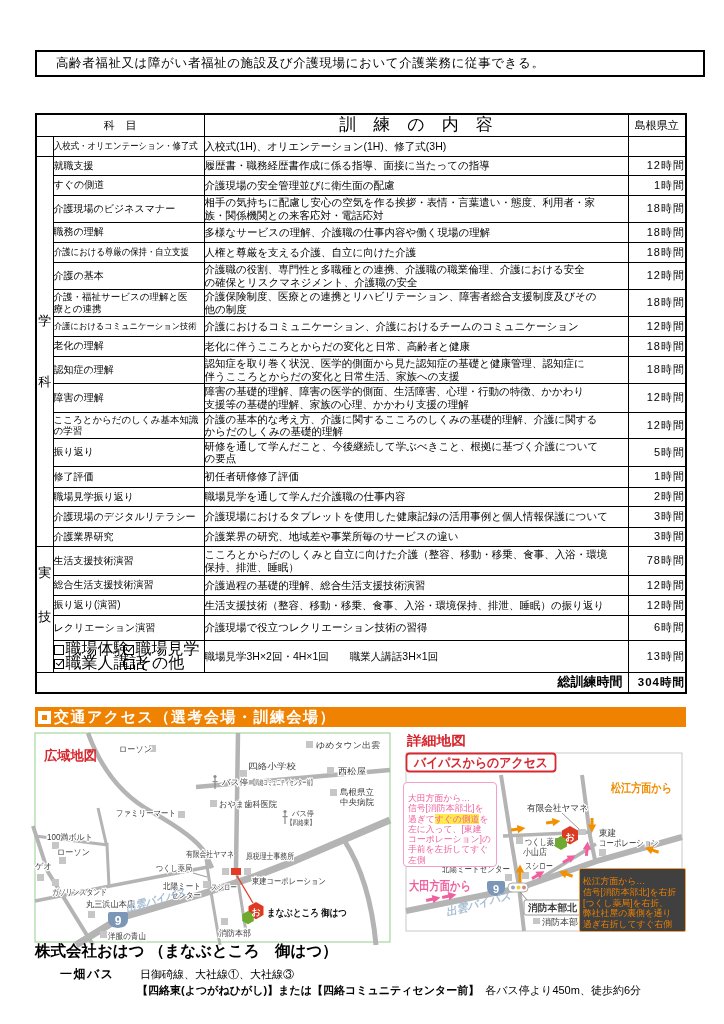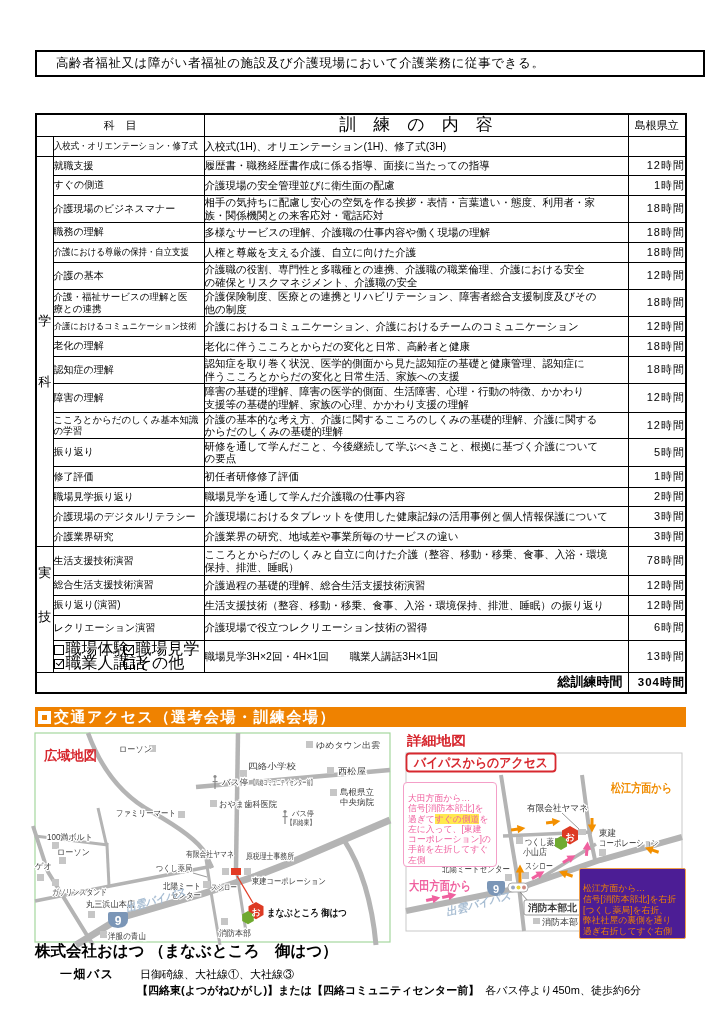--- a/index.html
+++ b/index.html
@@ -435,21 +435,21 @@
 
 <g>
         <path d="M570,826 l8,4.6 v9.2 l-8,4.6 l-8,-4.6 v-9.2 z" fill="#dd3a23"></path>
         <path d="M561,836 l6,3.5 v7 l-6,3.5 l-6,-3.5 v-7 z" fill="#6fa92f"></path>
         <text x="570" y="840" font-size="9.5" font-weight="bold" fill="#fff" text-anchor="middle">お</text>
       </g>
 </svg>
 
 <div class="abs" style="left:403px;top:782px;width:86px;border:1.3px solid #f49fc8;border-radius:4px;padding:10px 2px 1px 4px;font-size:8.8px;line-height:10.3px;color:#f0609f;background:#fff;">大田方面から…<br>信号[消防本部北]を<br>過ぎて<span style="background:#ffe94d;">すぐの側道</span>を<br>左に入って、[東建<br>コーポレーション]の<br>手前を左折してすぐ<br>左側</div>
 
-<div class="abs" style="left:579px;top:868px;width:101px;border:1.2px solid #f0a048;border-radius:2px;padding:14px 1px 1px 3px;font-size:8.8px;line-height:10.8px;color:#ef8200;background:#4c1d95;">松江方面から…<br>信号[消防本部北]を右折<br>[つくし薬局]を右折、<br>弊社社屋の裏側を通り<br>過ぎ右折してすぐ右側</div>
+<div class="abs" style="left:579px;top:868px;width:101px;border:1.2px solid #f0a048;border-radius:2px;padding:7px 1px 1px 3px;font-size:8.8px;line-height:10.8px;color:#ef8200;background:#404040;">松江方面から…<br>信号[消防本部北]を右折<br>[つくし薬局]を右折、<br>弊社社屋の裏側を通り<br>過ぎ右折してすぐ右側</div>
 
 <div class="abs" style="left:35px;top:941px;font-size:15.5px;font-weight:bold;">株式会社おはつ （まなぶところ　御はつ）</div>
 
 <div class="abs" style="left:60px;top:966px;font-size:12px;font-weight:bold;letter-spacing:1.5px;">一畑バス</div>
 <div class="abs" style="left:140px;top:967px;font-size:11px;">日御碕線、大社線①、大社線③</div>
 
 <div class="abs" style="left:137px;top:983px;font-size:11px;"><b>【四絡東(よつがねひがし)】または【四絡コミュニティセンター前】</b>&nbsp;&nbsp;各バス停より450m、徒歩約6分</div>
 </div>
 
 </body></html>

